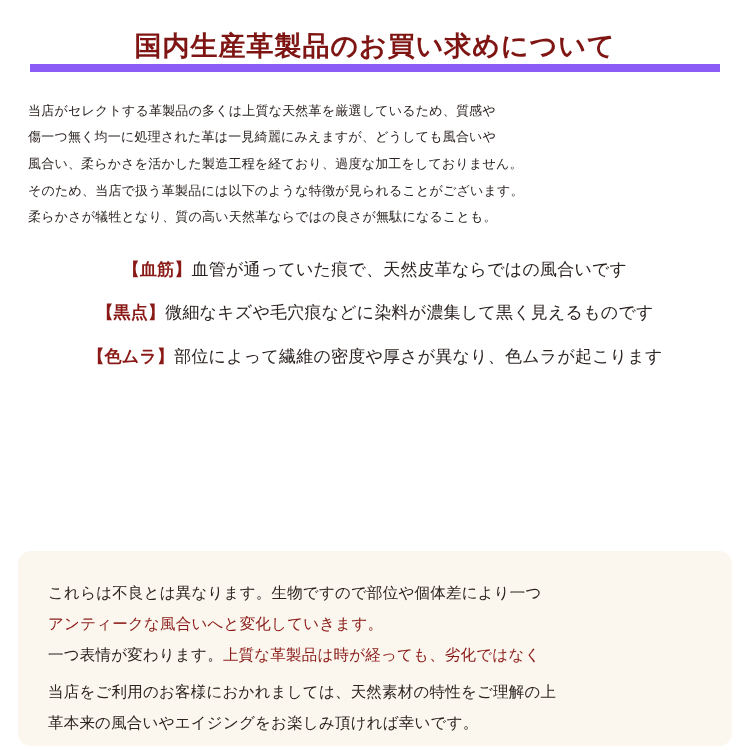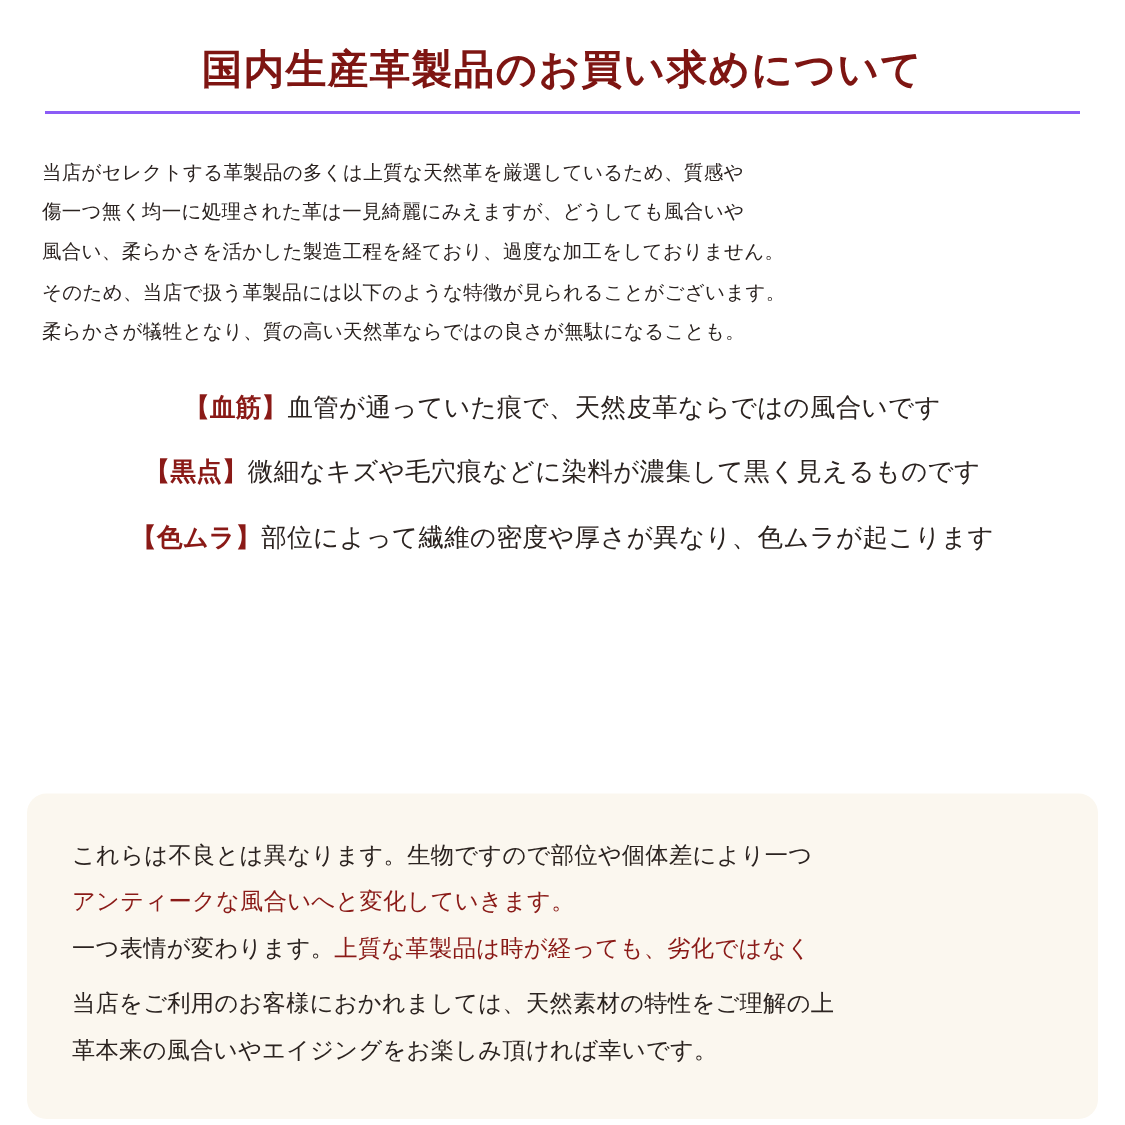--- a/index.html
+++ b/index.html
@@ -18,22 +18,21 @@
     position: relative;
     width: 750px;
     height: 750px;
     box-sizing: border-box;
     padding: 0;
   }
 
   
   .title-block {
     margin: 30px 30px 0 30px;
-    padding-bottom: 10px;
-    border-bottom: 2px solid #8b5cf6;
+    border-bottom: 8px solid #8b5cf6;
     text-align: center;
   }
   .title-text {
     font-size: 27px;
     font-weight: bold;
     letter-spacing: 1px;
     color: #7e1512;
     line-height: 1.25;
     font-family: "Liberation Serif", "DejaVu Serif", serif;
   }
@@ -47,21 +46,20 @@
     letter-spacing: 0.2px;
   }
   .intro .line {
     display: block;
     white-space: nowrap;
   }
 
   
   .features {
     margin: 26px 18px 18px 18px;
-    font-family: Liberation Mono, monospace;
   }
   .feature-row {
     font-size: 17px;
     line-height: 1.55;
     margin-bottom: 17px;
     text-align: center;
     letter-spacing: 0.2px;
     color: #2b2320;
     white-space: nowrap;
   }
@@ -74,21 +72,21 @@
   }
 
   
   .note-box {
     position: absolute;
     left: 18px;
     right: 18px;
     bottom: 34px;
     background: #fbf7ef;
     box-sizing: border-box;
-    padding: 26px 30px 30px 30px;
+    padding: 26px 30px 8px 30px;
     border-radius: 13px;
   }
   .note-line {
     font-size: 15.5px;
     line-height: 2.0;
     color: #2b2320;
     white-space: nowrap;
     letter-spacing: 0.2px;
   }
   .note-em {

